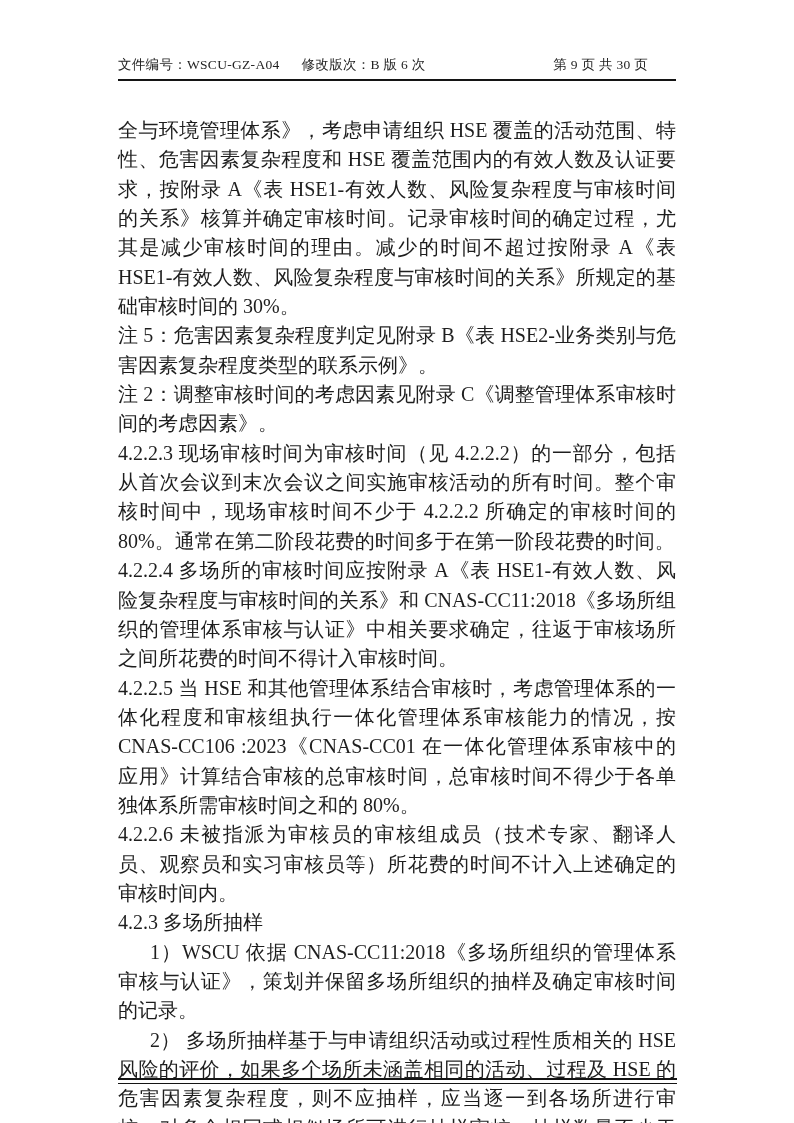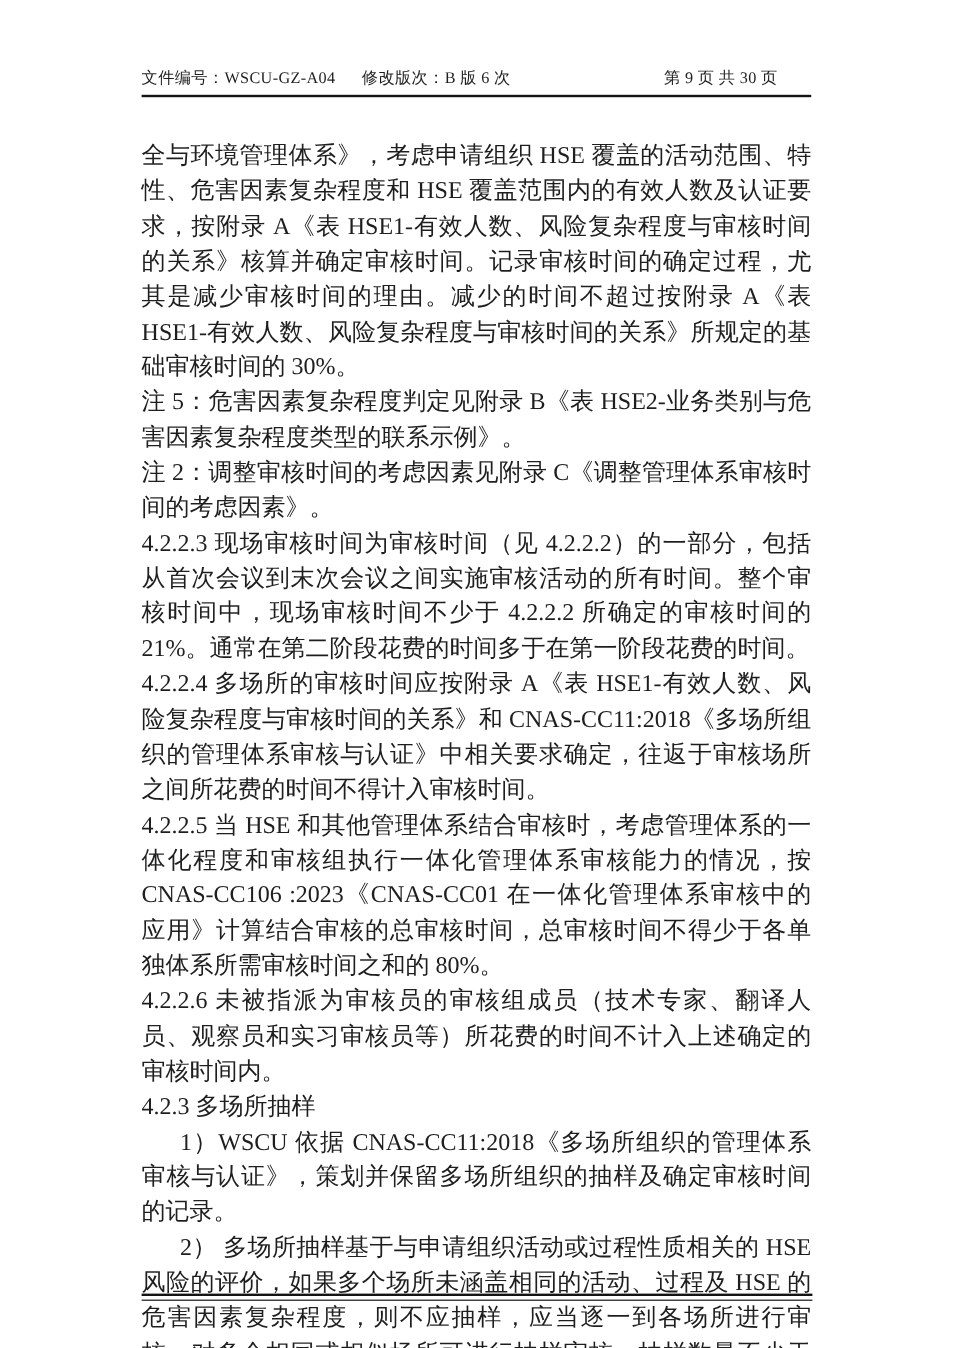--- a/index.html
+++ b/index.html
@@ -85,21 +85,21 @@
       <span class="header-revision">修改版次：B 版 6 次</span>
       <span class="header-page">第 9 页 共 30 页</span>
     </div>
     <div class="header-rule"></div>
   </div>
 
   <div class="content">
     <p>全与环境管理体系》，考虑申请组织 HSE 覆盖的活动范围、特性、危害因素复杂程度和 HSE 覆盖范围内的有效人数及认证要求，按附录 A《表 HSE1-有效人数、风险复杂程度与审核时间的关系》核算并确定审核时间。记录审核时间的确定过程，尤其是减少审核时间的理由。减少的时间不超过按附录 A《表 HSE1-有效人数、风险复杂程度与审核时间的关系》所规定的基础审核时间的 30%。</p>
     <p>注 5：危害因素复杂程度判定见附录 B《表 HSE2-业务类别与危害因素复杂程度类型的联系示例》。</p>
     <p>注 2：调整审核时间的考虑因素见附录 C《调整管理体系审核时间的考虑因素》。</p>
-    <p>4.2.2.3 现场审核时间为审核时间（见 4.2.2.2）的一部分，包括从首次会议到末次会议之间实施审核活动的所有时间。整个审核时间中，现场审核时间不少于 4.2.2.2 所确定的审核时间的 21%。通常在第二阶段花费的时间多于在第一阶段花费的时间。</p>
+    <p>4.2.2.3 现场审核时间为审核时间（见 4.2.2.2）的一部分，包括从首次会议到末次会议之间实施审核活动的所有时间。整个审核时间中，现场审核时间不少于 4.2.2.2 所确定的审核时间的 80%。通常在第二阶段花费的时间多于在第一阶段花费的时间。</p>
     <p>4.2.2.4 多场所的审核时间应按附录 A《表 HSE1-有效人数、风险复杂程度与审核时间的关系》和 CNAS-CC11:2018《多场所组织的管理体系审核与认证》中相关要求确定，往返于审核场所之间所花费的时间不得计入审核时间。</p>
     <p>4.2.2.5 当 HSE 和其他管理体系结合审核时，考虑管理体系的一体化程度和审核组执行一体化管理体系审核能力的情况，按 CNAS-CC106 :2023《CNAS-CC01 在一体化管理体系审核中的应用》计算结合审核的总审核时间，总审核时间不得少于各单独体系所需审核时间之和的 80%。</p>
     <p>4.2.2.6 未被指派为审核员的审核组成员（技术专家、翻译人员、观察员和实习审核员等）所花费的时间不计入上述确定的审核时间内。</p>
     <p>4.2.3 多场所抽样</p>
     <p class="ti">1）WSCU 依据 CNAS-CC11:2018《多场所组织的管理体系审核与认证》，策划并保留多场所组织的抽样及确定审核时间的记录。</p>
     <p class="ti">2） 多场所抽样基于与申请组织活动或过程性质相关的 HSE 风险的评价，如果多个场所未涵盖相同的活动、过程及 HSE 的危害因素复杂程度，则不应抽样，应当逐一到各场所进行审核。对多个相同或相似场所可进行抽样审核，抽样数量不少于按以下方法计算的结果：</p>
 
     <p class="formula"><span>（1）初次认证审核：</span><span>Y=</span><span class="sqrt-sign">√</span><span class="radicand">X</span></p>
 
     <p class="formula"><span>（2）监督审核：</span><span>Y=1.0</span><span class="sqrt-sign">√</span><span class="radicand">X</span></p>

